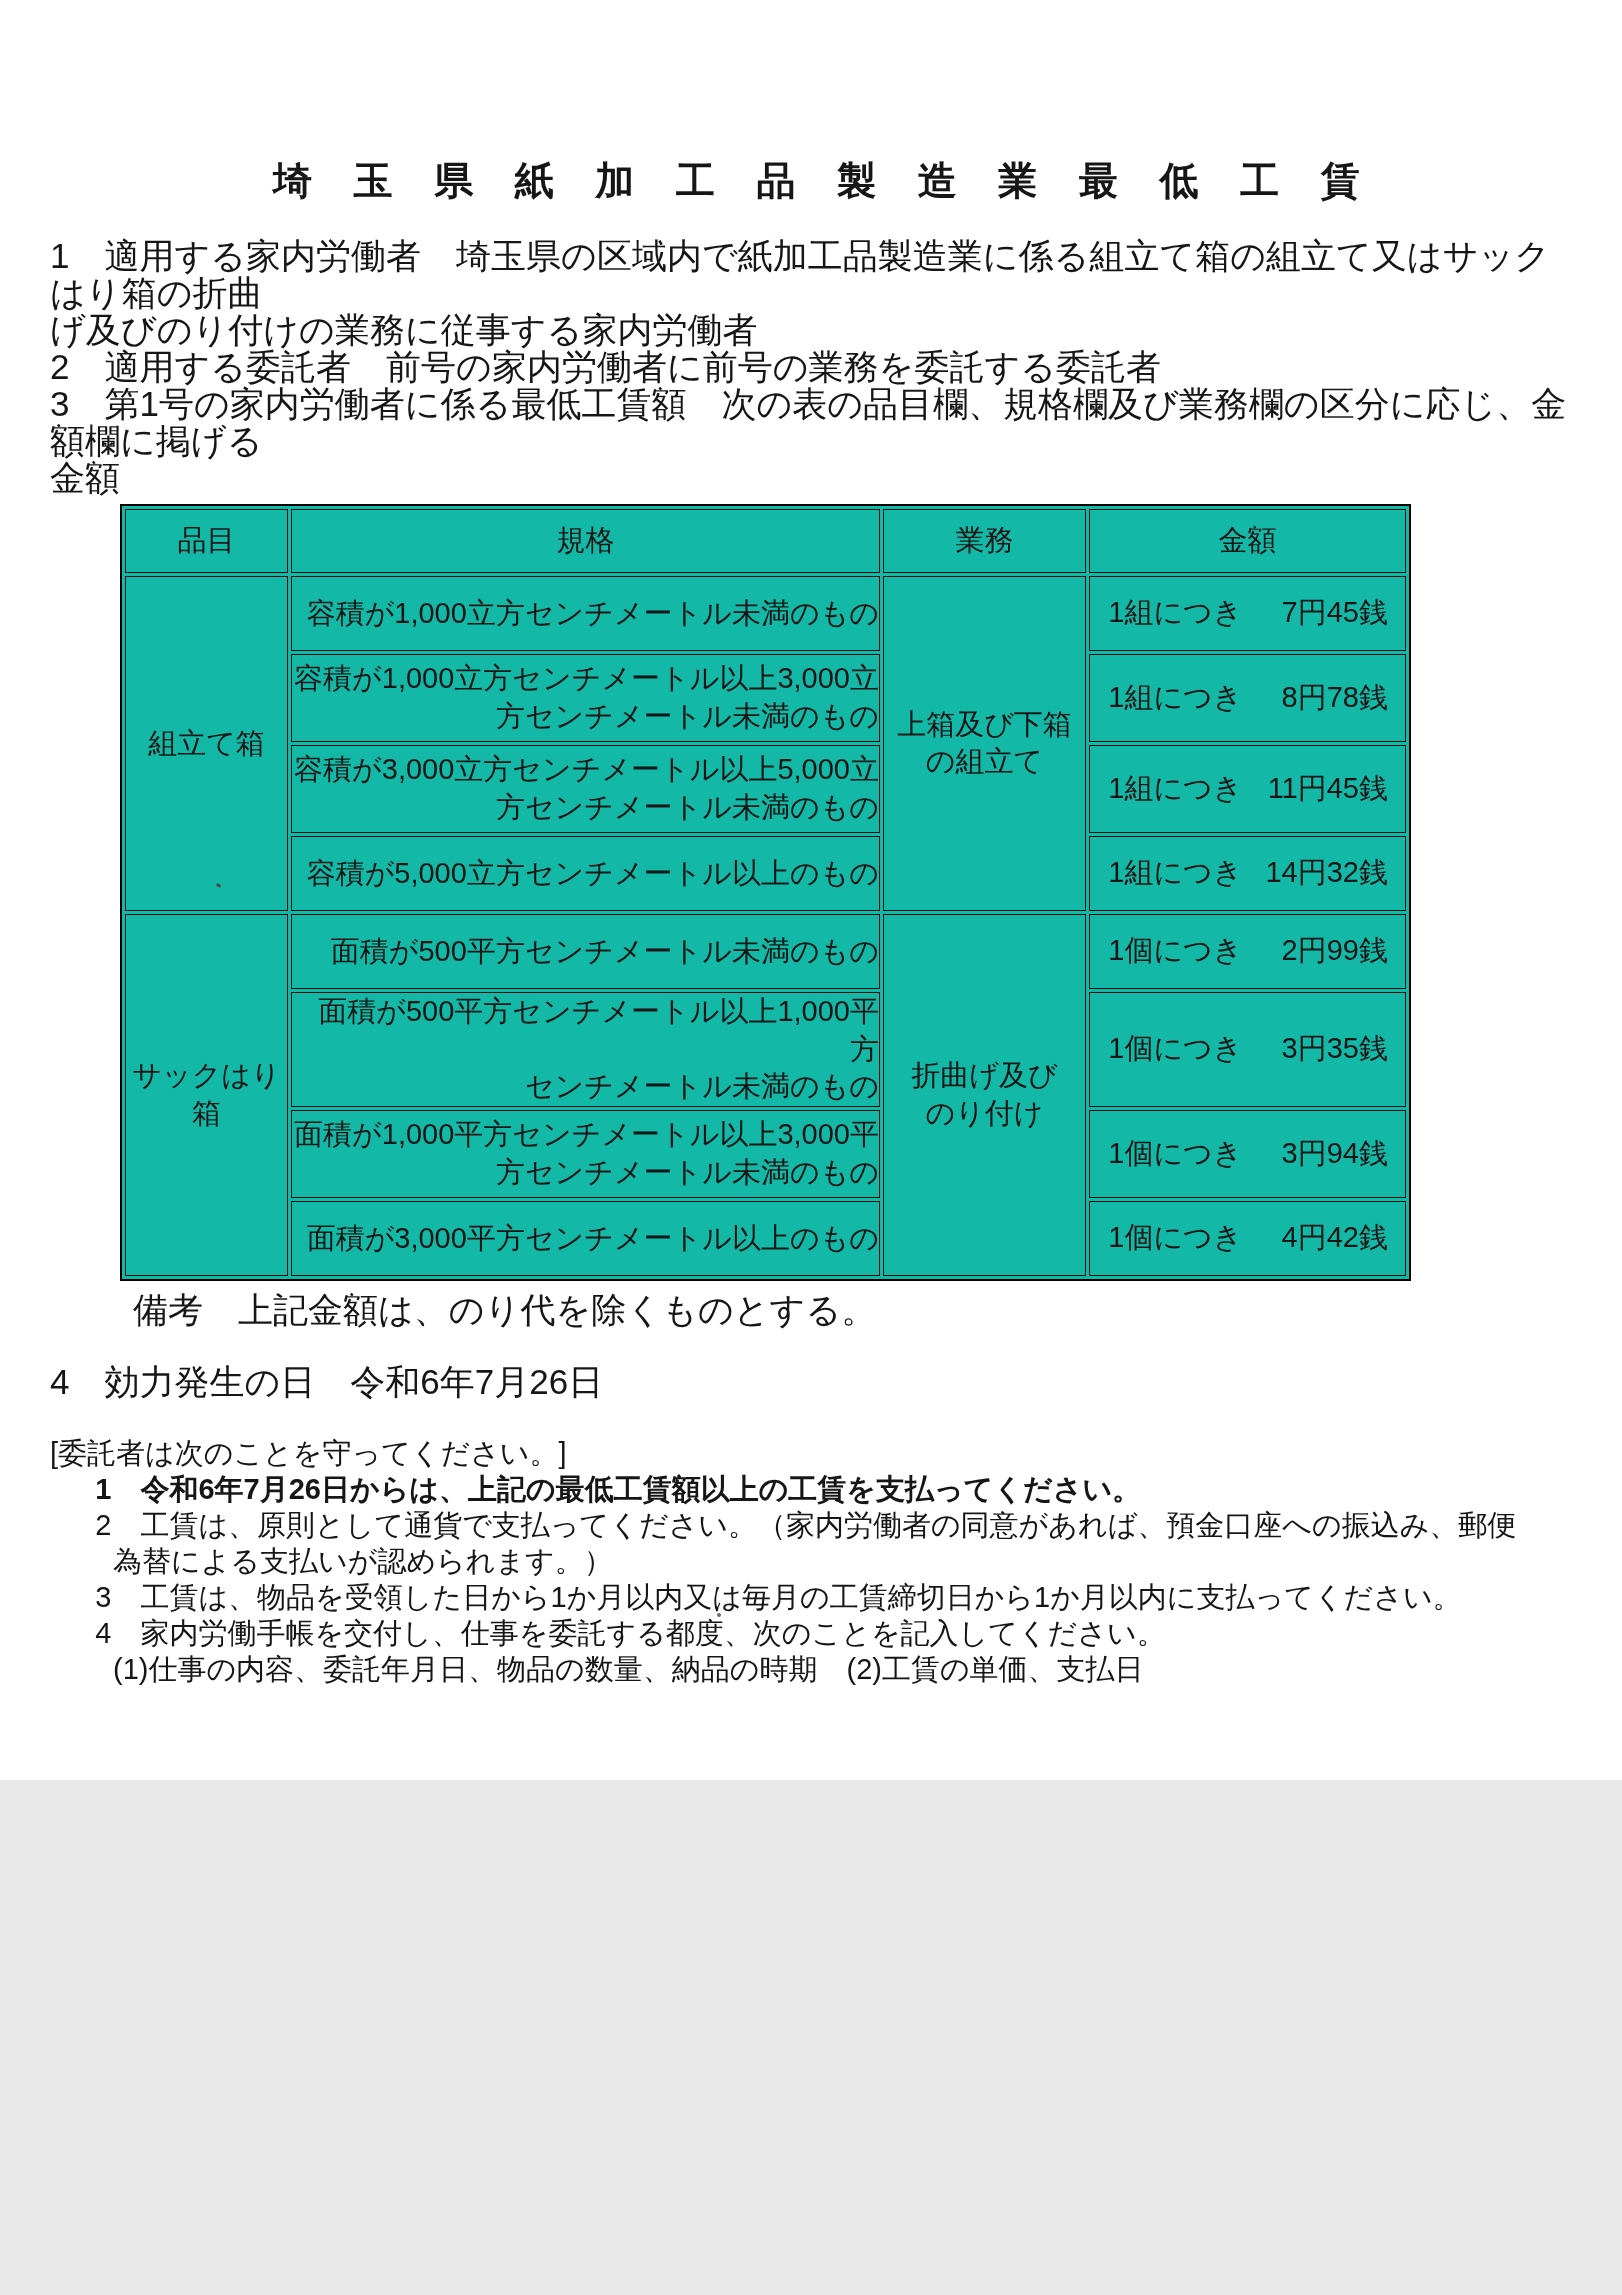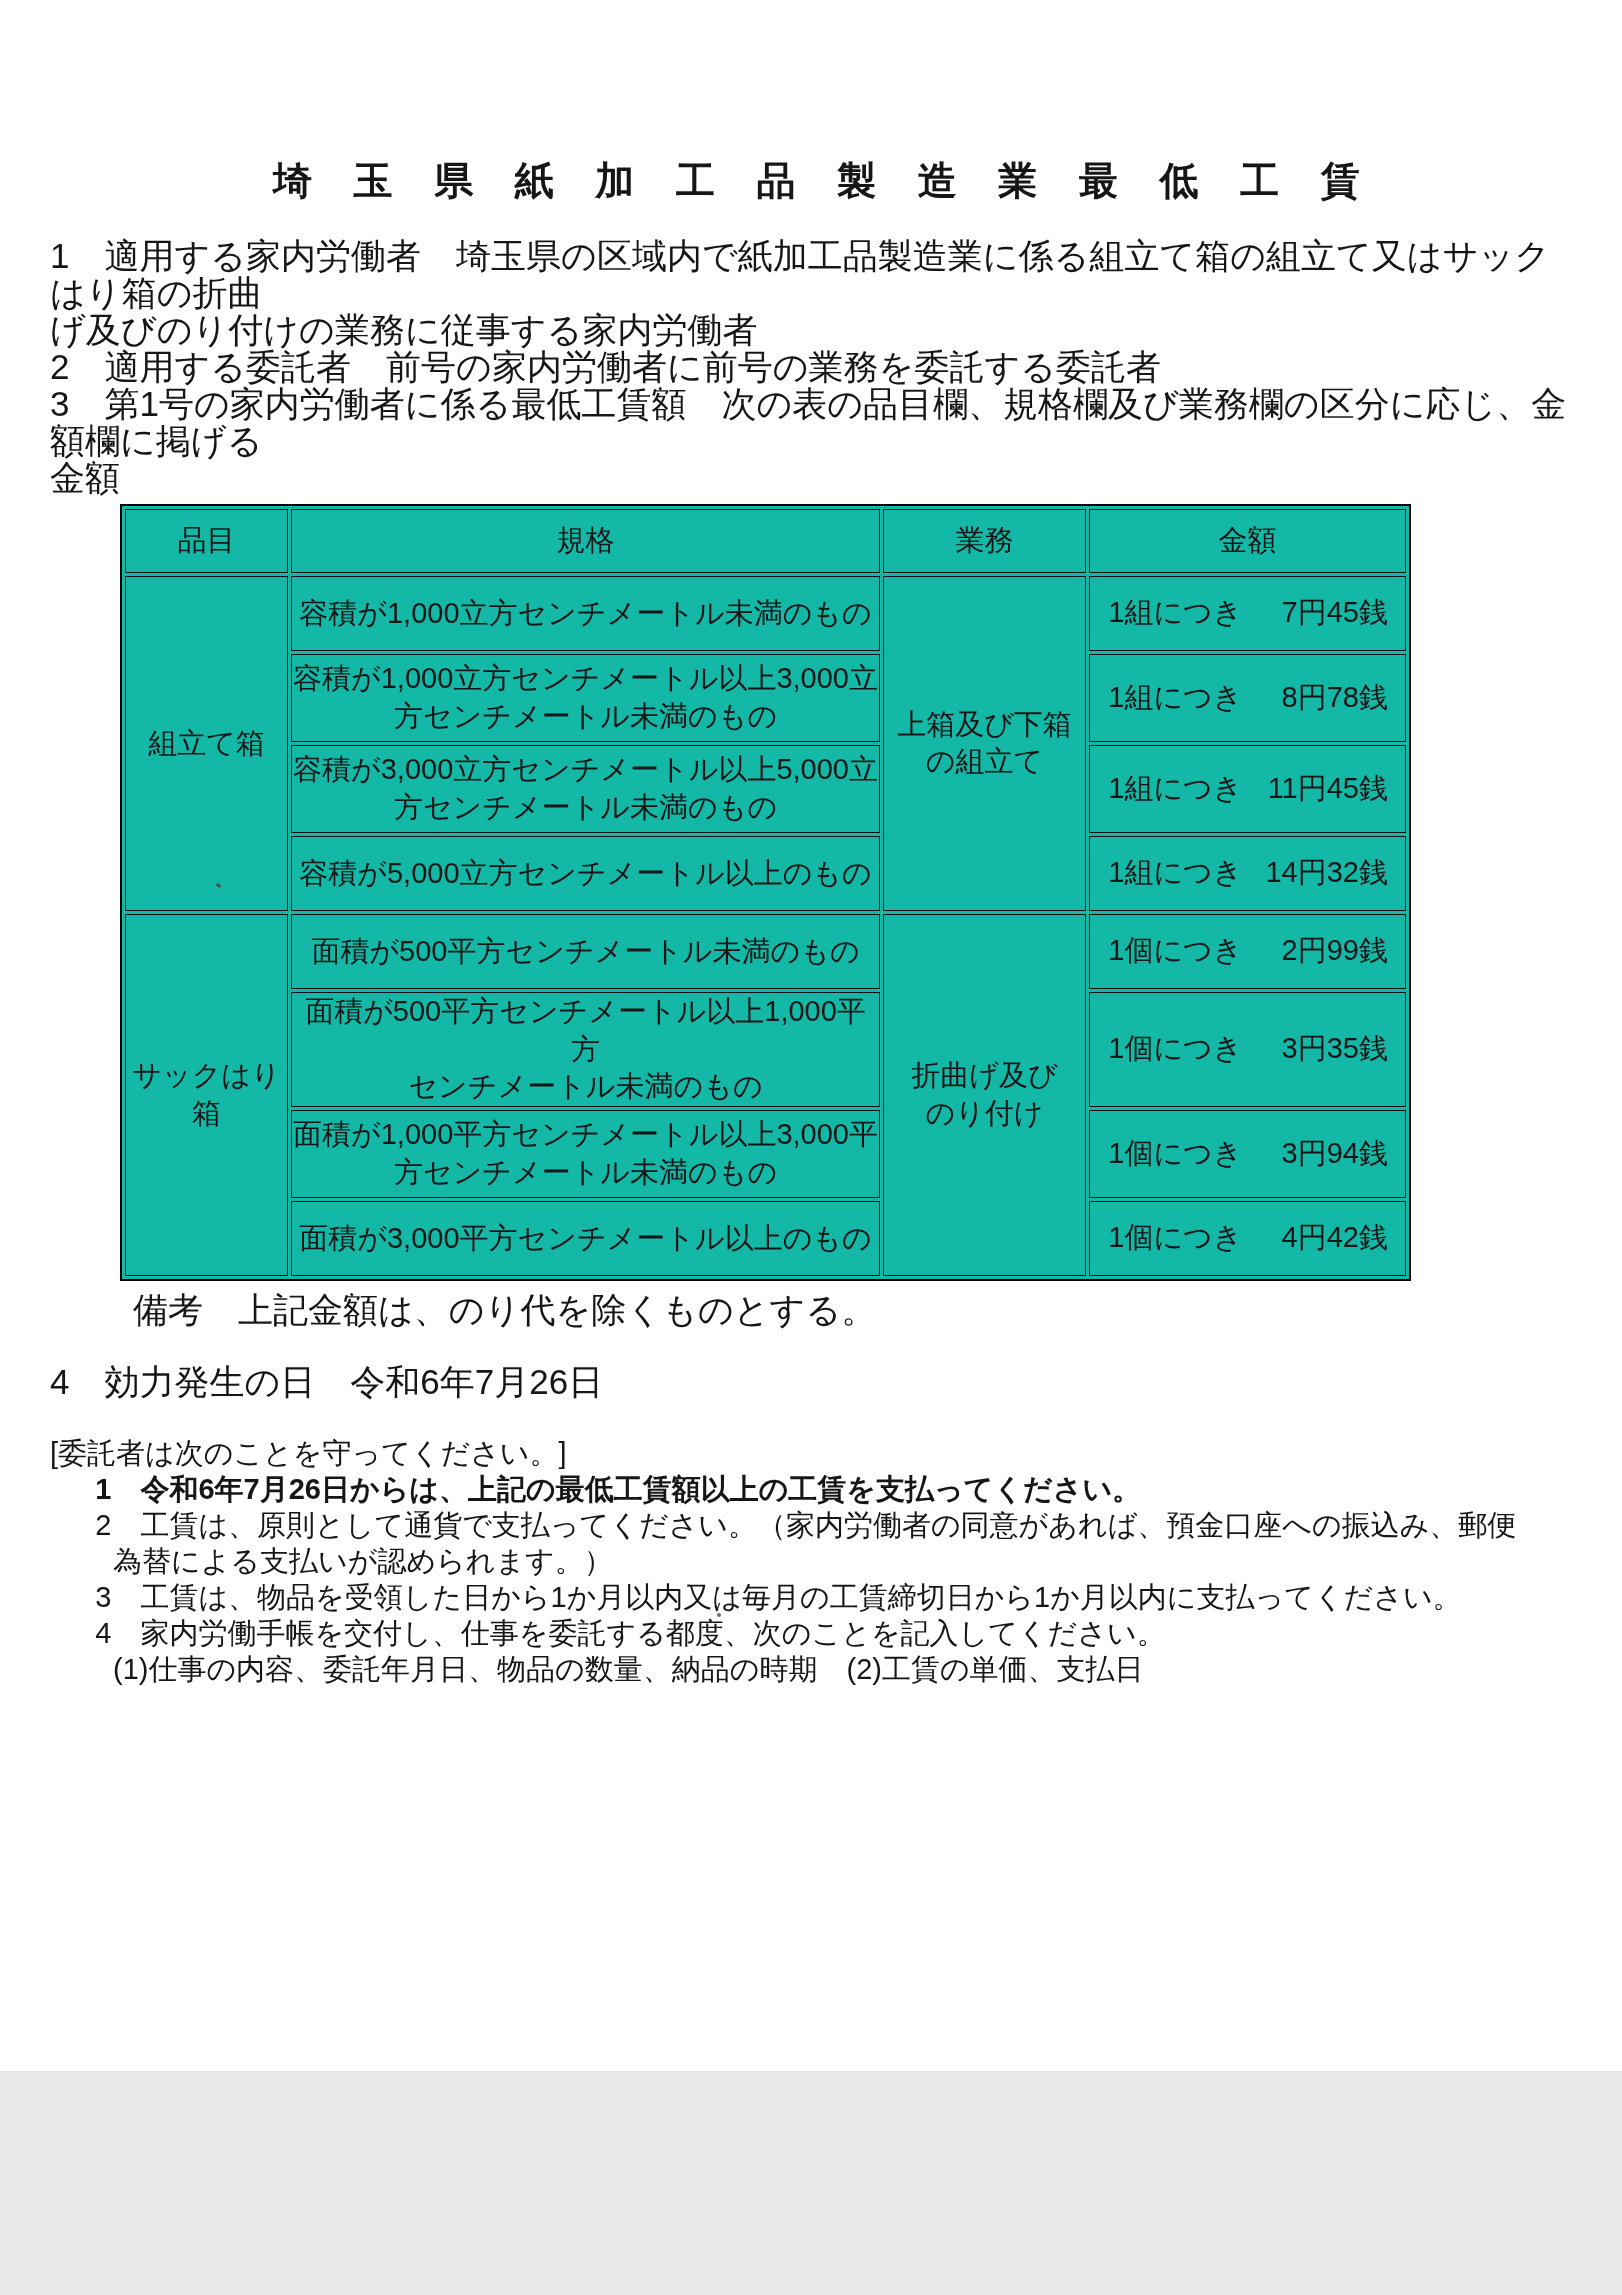--- a/index.html
+++ b/index.html
@@ -1,18 +1,18 @@
 <!DOCTYPE html>
 <html lang="ja" style="font-size:10.5px"><head>
 <meta charset="utf-8">
 <style>
   html,body{margin:0;padding:0;background:#e8e8e8;}
   .page{
     position:relative;
-    width:1623px;height:2071px;
+    width:1623px;height:1780px;
     background:#ffffff;
     font-family:"Liberation Sans","DejaVu Sans",sans-serif;
     color:#161616;
     overflow:hidden;
     margin:0 auto;
   }
   .content{padding:0 39px 0 50px;}
   .doc-title{
     padding-top:135px;
     text-align:center;
@@ -38,21 +38,21 @@
   }
   table.wage th, table.wage td{
     border:1.3px solid #111;
     font-size:29px;
     font-weight:normal;
     vertical-align:middle;
     padding:0;
   }
   th.hdr{height:62px;text-align:center;}
   td.item-cell, td.work-cell{text-align:center;line-height:1.3;}
-  td.spec-cell{text-align:center;padding:3.9px 6.5px 3.9px 10.5px;line-height:1.3;}
+  td.spec-cell{text-align:right;padding:3.9px 6.5px 3.9px 10.5px;line-height:1.3;}
   td.amount-cell{padding:0;}
   .amount-inner{
     display:flex;justify-content:space-between;align-items:flex-end;
     padding:0 17px 0 18.3px;
   }
   .amount-price{text-align:right;}
   tr.h-s{height:75px;}
   tr.h-d{height:88px;}
   .note-line{margin-top:10.5px;margin-left:83px;}
   .effective-line{margin-top:30px;}

